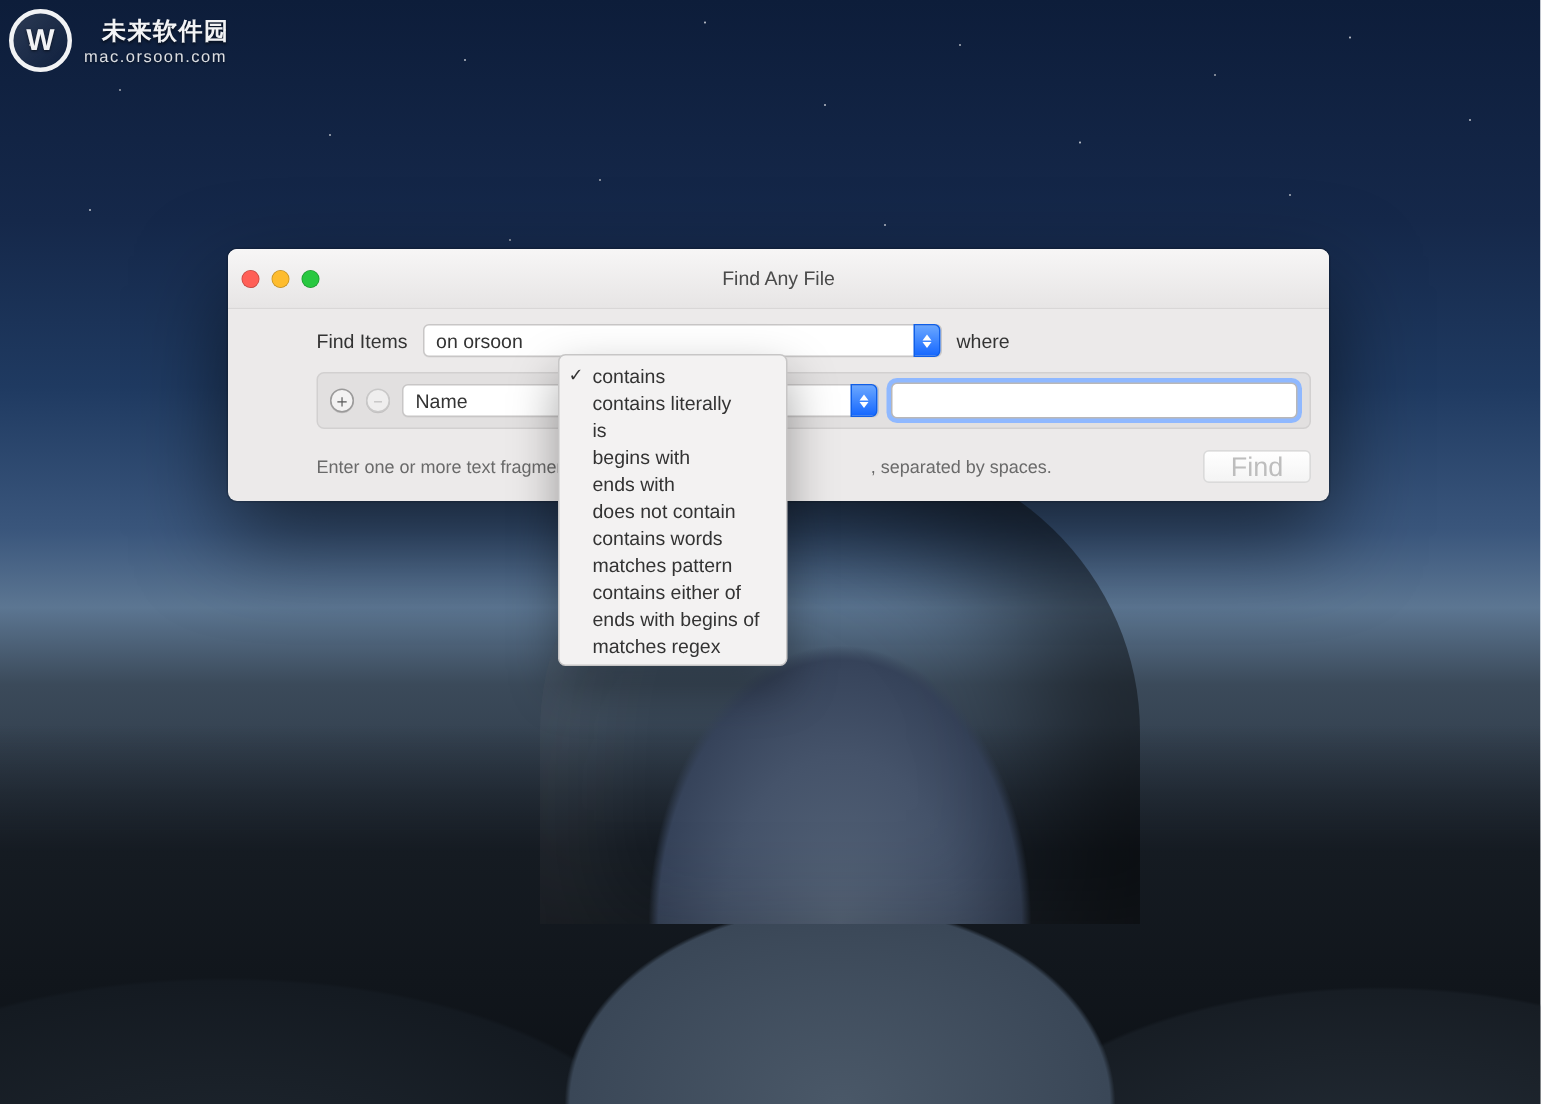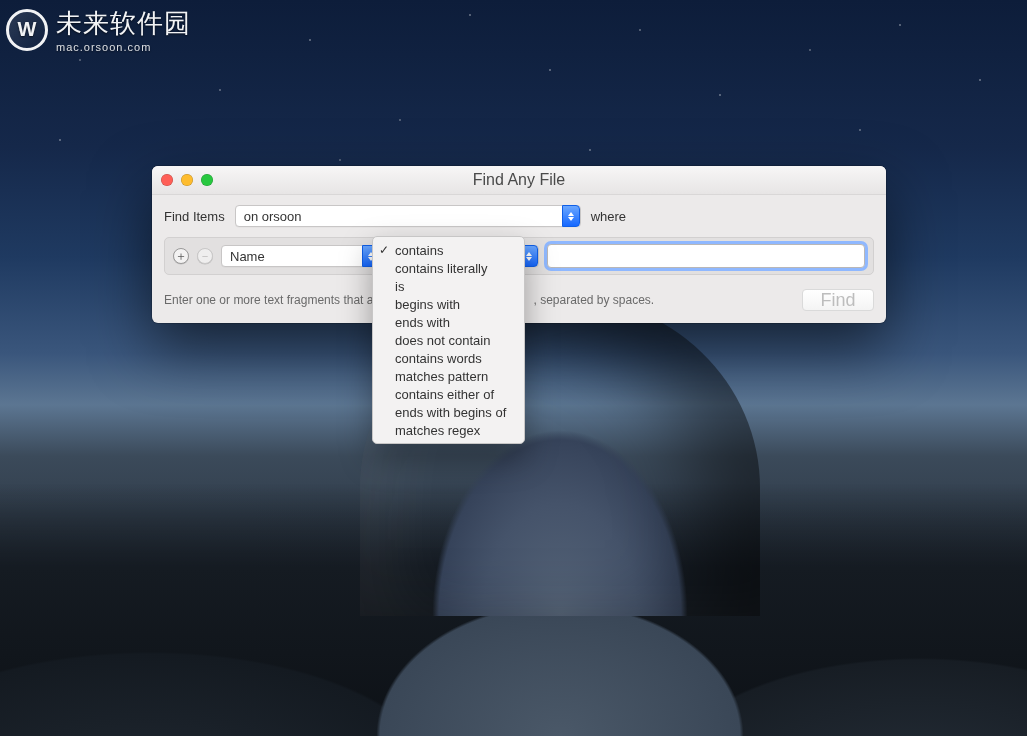--- a/index.html
+++ b/index.html
@@ -54,54 +54,54 @@
     display: flex; align-items: center; gap: 8px;
     color: #fff; text-shadow: 0 1px 2px rgba(0,0,0,0.6);
     opacity: 0.95;
   }
   .watermark .wm-icon {
     width: 42px; height: 42px; border-radius: 50%;
     border: 3px solid #fff; display:flex;align-items:center;justify-content:center;
     font-weight: 700; font-size: 20px;
     background: linear-gradient(135deg,#fff2,#fff0);
   }
-  .wm-text .line1 { font-size: 26px; font-weight: 400; letter-spacing: 1px; }
+  .wm-text .line1 { font-size: 16px; font-weight: 700; letter-spacing: 1px; margin-left: 12px; }
   .wm-text .line2 { font-size: 11px; letter-spacing: 1px; opacity: .9; }
 
   
   .window {
     position: absolute;
     left: 152px; top: 166px;
     width: 734px;
     background: #eceaea;
     border-radius: 6px;
     box-shadow: 0 24px 60px rgba(0,0,0,0.55), 0 0 0 1px rgba(0,0,0,0.15);
     overflow: visible;
   }
   .titlebar {
-    height: 29px;
+    height: 40px;
     display: flex; align-items: center;
     background: linear-gradient(#f7f6f6,#e7e5e5);
     border-top-left-radius: 6px; border-top-right-radius: 6px;
     border-bottom: 1px solid #d9d7d7;
-    font-size: 16px; color: #4a4a4a;
+    font-size: 13px; color: #4a4a4a;
     position: relative;
   }
   .traffic {
     display: flex; gap: 8px; padding-left: 9px;
   }
   .tl { width: 12px; height: 12px; border-radius: 50%; box-shadow: inset 0 0 0 0.5px rgba(0,0,0,0.25); }
   .tl.red { background: #ff5f57; }
   .tl.yellow { background: #febc2e; }
   .tl.green { background: #28c840; }
   .titlebar .title { position:absolute; left:0; right:0; text-align:center; pointer-events:none; }
 
   .body {
     padding: 10px 12px 12px 12px;
-    font-size: 13px; color: #333;
+    font-size: 13px; color: #333; margin-left: 47px;
   }
   .row1 {
     display: flex; align-items: center; gap: 10px;
     margin-bottom: 10px;
   }
   .mac-select {
     position: relative;
     display: inline-flex; align-items: center;
     height: 22px;
     background: #fff;

